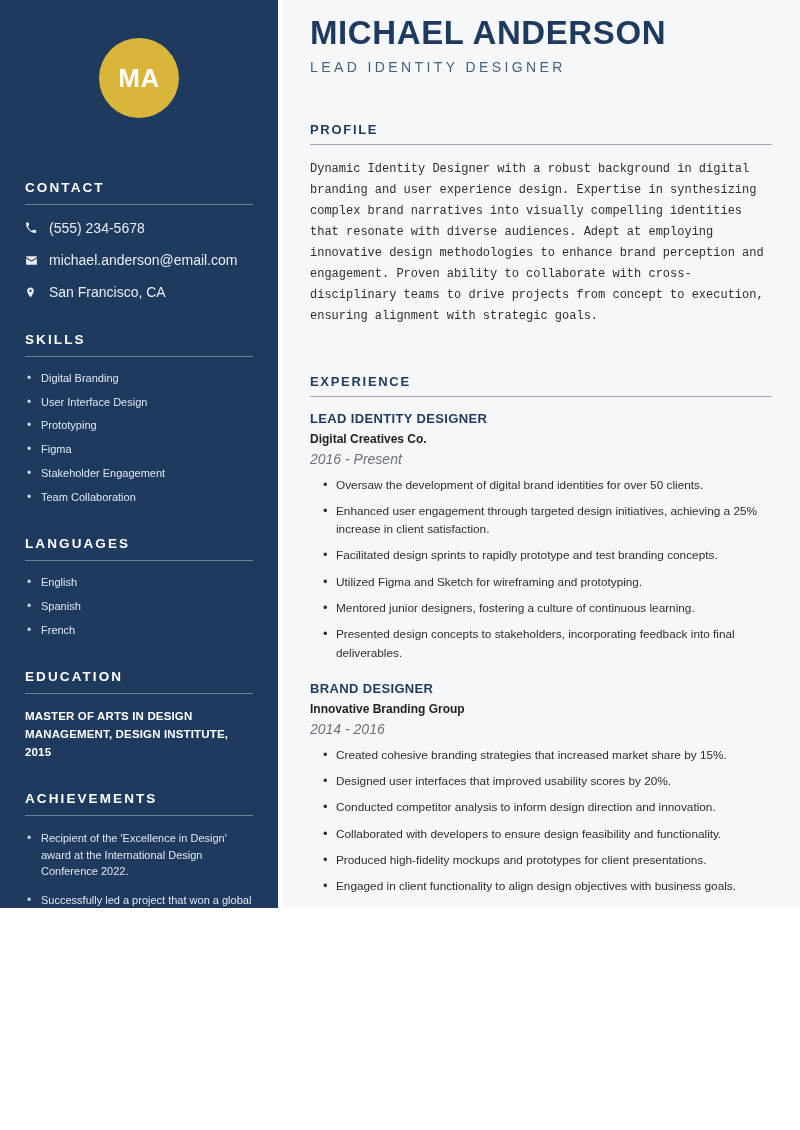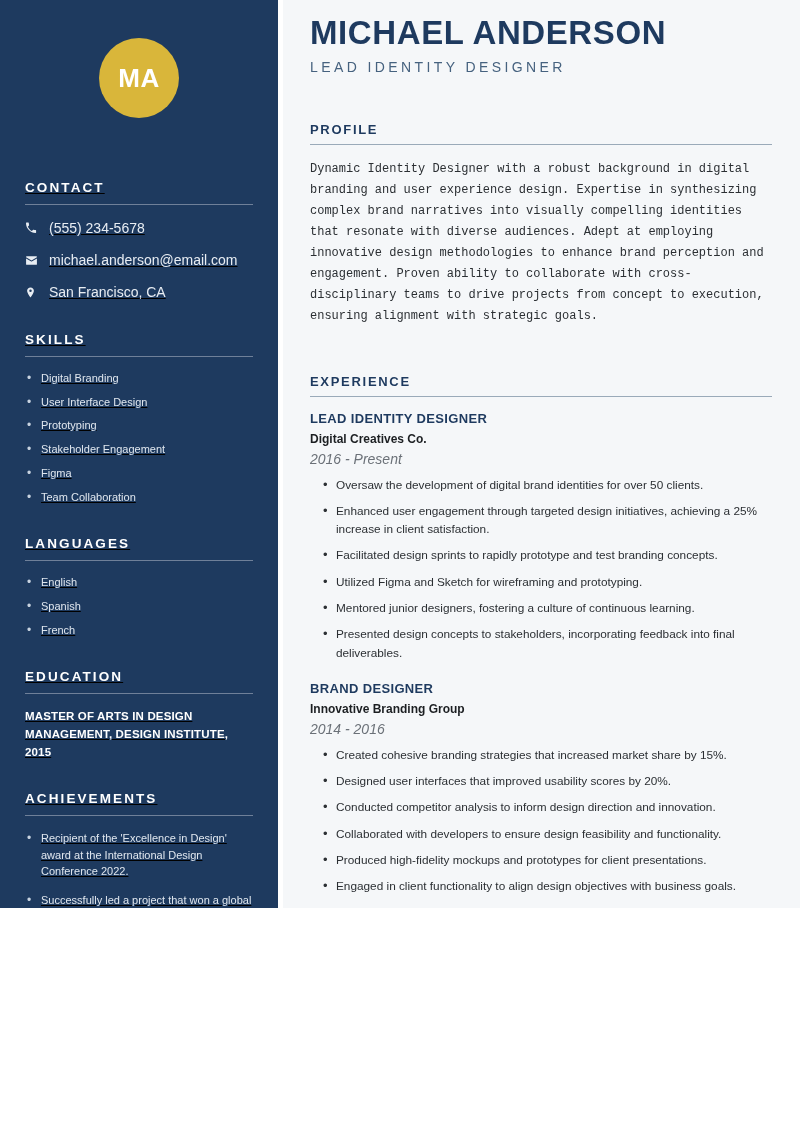--- a/index.html
+++ b/index.html
@@ -50,21 +50,20 @@
     align-items: center;
     justify-content: center;
     color: #ffffff;
     font-size: 26px;
     font-weight: bold;
     letter-spacing: 0.5px;
   }
 
   .side-section {
     margin-bottom: 30px;
-    text-decoration: underline;
   }
   .side-heading {
     color: #ffffff;
     font-size: 13.5px;
     font-weight: bold;
     letter-spacing: 2.1px;
     margin: 0 0 9px 0;
   }
   .side-rule {
     height: 1px;
@@ -257,22 +256,22 @@
       </div>
     </section>
 
     <section class="side-section">
       <h2 class="side-heading">SKILLS</h2>
       <div class="side-rule"></div>
       <ul class="side-list tight">
         <li>Digital Branding</li>
         <li>User Interface Design</li>
         <li>Prototyping</li>
+        <li>Figma</li>
         <li>Stakeholder Engagement</li>
-        <li>Figma</li>
         <li>Team Collaboration</li>
       </ul>
     </section>
 
     <section class="side-section">
       <h2 class="side-heading">LANGUAGES</h2>
       <div class="side-rule"></div>
       <ul class="side-list tight">
         <li>English</li>
         <li>Spanish</li>

